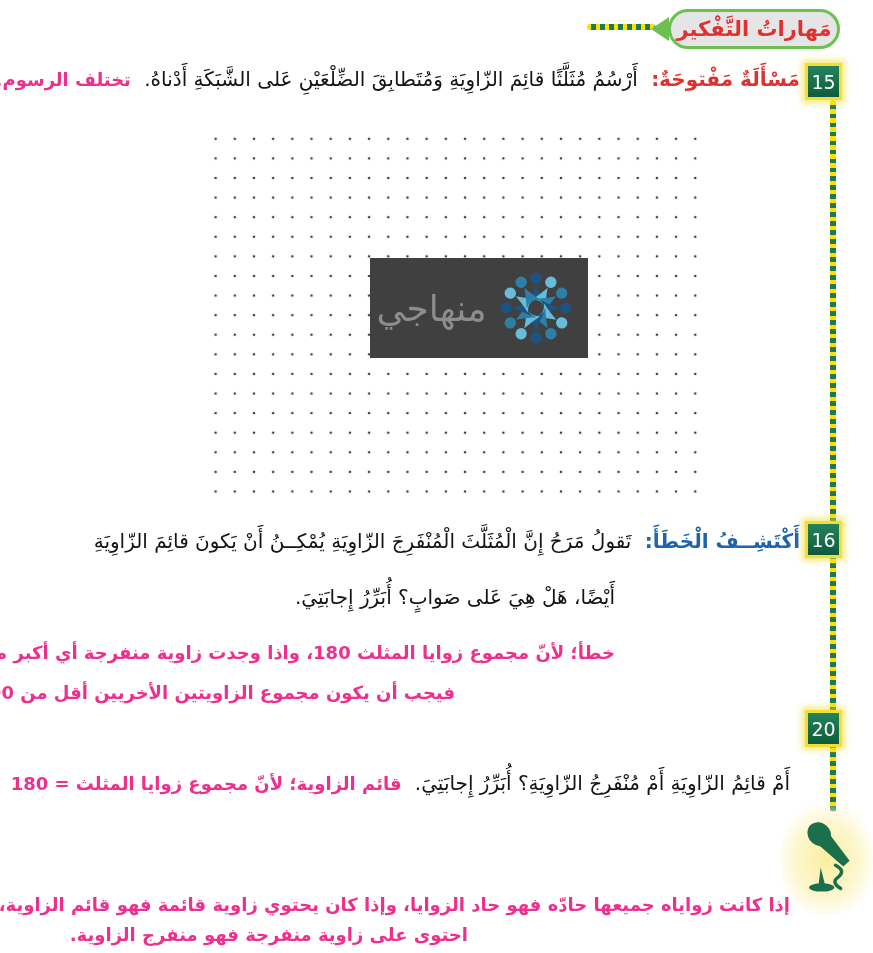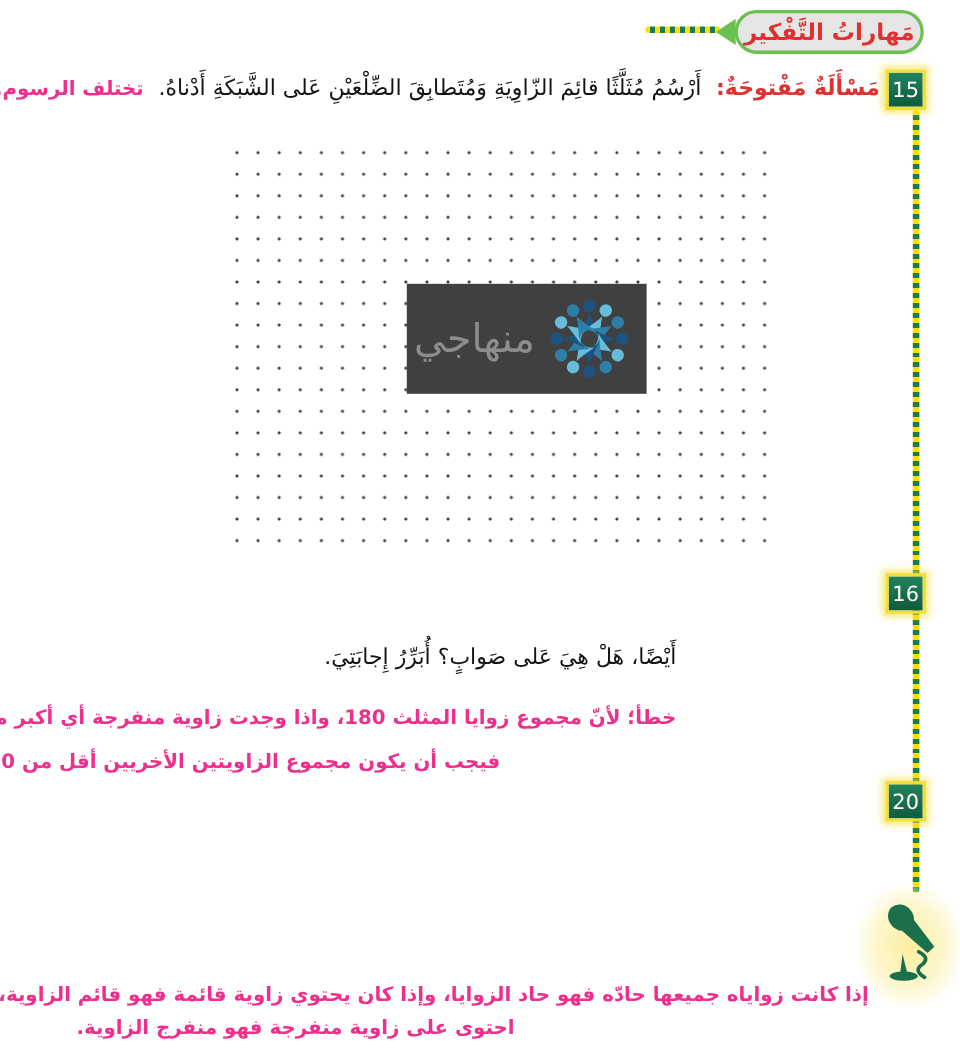--- a/index.html
+++ b/index.html
@@ -123,28 +123,36 @@
       <use href="#person" fill="#1d5380" transform="rotate(270)"></use>
       <use href="#person" fill="#66bcd9" transform="rotate(300)"></use>
       <use href="#person" fill="#2d7fa8" transform="rotate(330)"></use>
     </svg>
     <span class="wm-text">منهاجي</span>
   </div>
 
   <div class="badge" style="top:521px">
     <span>16</span>
   </div>
+  <div class="qline" style="right:73px; top:518px">
+    <span class="t-blue sp">أَكْتَشِــفُ الْخَطَأَ:</span>
+    <span>تَقولُ مَرَحُ إِنَّ الْمُثَلَّثَ الْمُنْفَرِجَ الزّاوِيَةِ يُمْكِــنُ أَنْ يَكونَ قائِمَ الزّاوِيَةِ</span>
+  </div>
   <div class="qline" style="right:258px; top:574px">
     <span>أَيْضًا، هَلْ هِيَ عَلى صَوابٍ؟ أُبَرِّرُ إِجابَتِيَ.</span>
   </div>
   <div class="ansline" style="right:258px; top:634px">خطأ؛ لأنّ مجموع زوايا المثلث 180، واذا وجدت زاوية منفرجة أي أكبر من 90،</div>
   <div class="ansline" style="right:418px; top:674px">فيجب أن يكون مجموع الزاويتين الأخريين أقل من 90</div>
 
   <div class="badge" style="top:710px">
     <span>20</span>
+  </div>
+  <div class="qline" style="right:83px; top:760px">
+    <span class="sp">أَمْ قائِمُ الزّاوِيَةِ أَمْ مُنْفَرِجُ الزّاوِيَةِ؟ أُبَرِّرُ إِجابَتِيَ.</span>
+    <span class="t-pink" style="font-weight:bold;font-size:18px">قائم الزاوية؛ لأنّ مجموع زوايا المثلث = 180</span>
   </div>
 
   <div class="mic-glow">
     <svg width="64" height="78" viewBox="0 0 60 74">
       <g fill="#1c6f4b">
         <g transform="rotate(-42 24 14)">
           <ellipse cx="24" cy="12" rx="10.5" ry="12"></ellipse>
           <path d="M17,21 L31,21 L28.5,50 L20.5,50 Z"></path>
         </g>
         <path d="M24,44 L28,60 L22,60 Z"></path>

